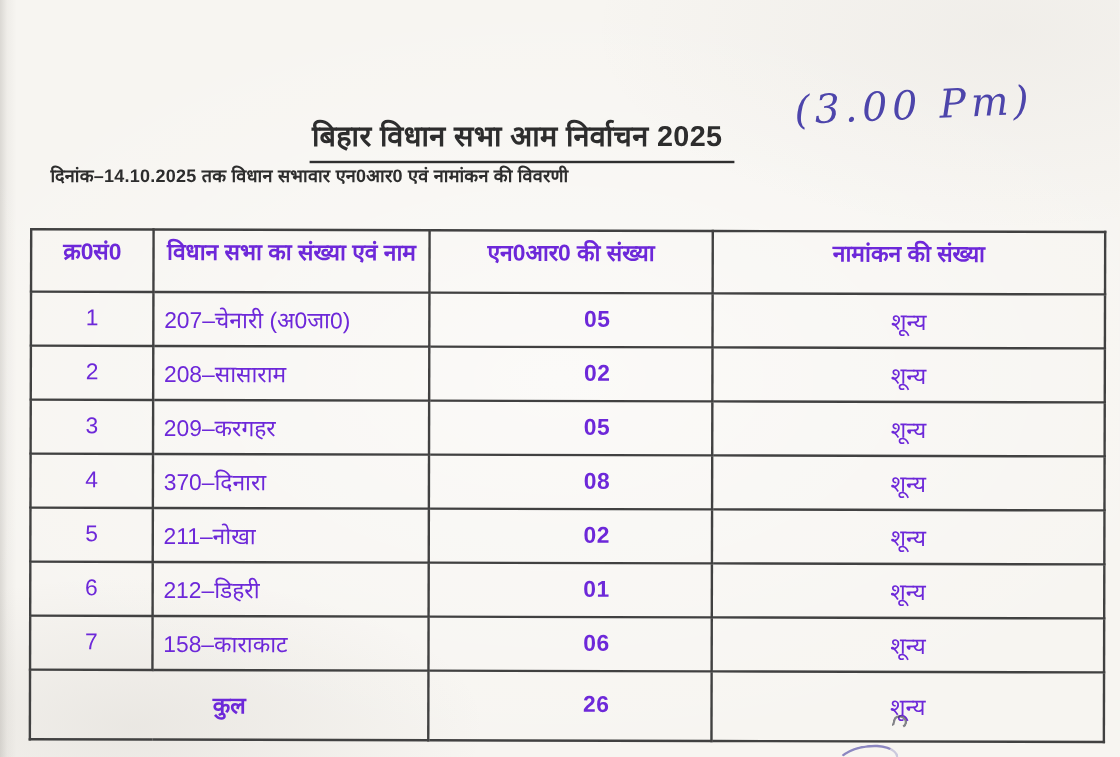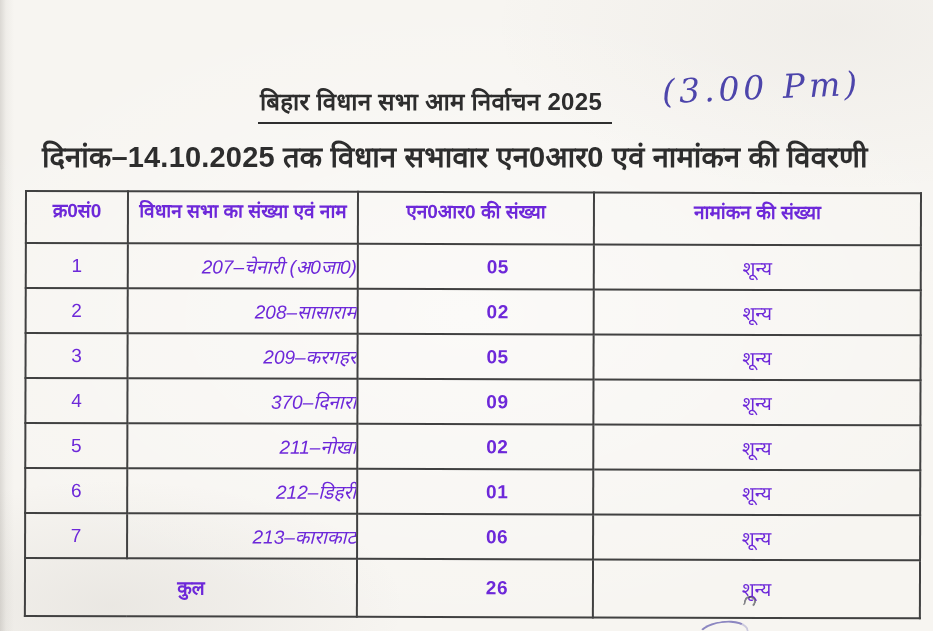--- a/index.html
+++ b/index.html
@@ -18,21 +18,21 @@
     
     background-image:
       radial-gradient(ellipse 420px 180px at 12% 96%, rgba(120,112,100,0.10), transparent 70%),
       radial-gradient(ellipse 500px 240px at 90% 4%, rgba(130,122,110,0.06), transparent 70%),
       radial-gradient(ellipse 700px 400px at 50% 50%, rgba(255,255,255,0.5), transparent 80%),
       linear-gradient(90deg, rgba(90,85,78,0.18) 0px, rgba(90,85,78,0.05) 6px, transparent 14px);
   }
 
   .title-line {
     position: absolute;
-    top: 84px;
+    top: 96px;
     left: 258px;
     white-space: nowrap;
   }
 
   .doc-title {
     display: inline-block;
     font-size: 24px;
     font-weight: 700;
     letter-spacing: 0.3px;
     padding: 0 10px 5px 2px;
@@ -51,21 +51,21 @@
     color: #4d45ab;
     transform: rotate(-2.5deg);
     white-space: nowrap;
   }
 
   .doc-subtitle {
     position: absolute;
     top: 136px;
     left: 42px;
     width: 860px;
-    font-size: 29px;
+    font-size: 15px;
     font-weight: 700;
     letter-spacing: 0.2px;
     white-space: nowrap;
   }
 
   .table-wrap {
     position: absolute;
     top: 190px;
     left: 25px;
     width: 895px;
@@ -94,21 +94,21 @@
     text-align: center;
     line-height: 1.25;
   }
 
   table.nr-table td {
     height: 45px;
     vertical-align: middle;
   }
 
   td.c-sno     { text-align: center; font-size: 18px; }
-  td.c-name    { text-align: right; padding-left: 20px; font-size: 19px; font-style: italic; }
+  td.c-name    { text-align: left; padding-left: 8px; font-size: 19px; }
   td.c-nr      { text-align: center; font-weight: 600; font-size: 18px; letter-spacing: 0.5px; padding-left: 44px; }
   td.c-nom     { text-align: center; font-size: 19px; }
 
   tr.total-row td { height: 58px; }
   td.c-total-label {
     text-align: center;
     font-weight: 700;
     font-size: 20px;
   }
 
@@ -182,38 +182,38 @@
       </tr>
       <tr>
         <td class="c-sno">3</td>
         <td class="c-name">209–करगहर</td>
         <td class="c-nr">05</td>
         <td class="c-nom">शून्य</td>
       </tr>
       <tr>
         <td class="c-sno">4</td>
         <td class="c-name">370–दिनारा</td>
-        <td class="c-nr">09</td>
+        <td class="c-nr">08</td>
         <td class="c-nom">शून्य</td>
       </tr>
       <tr>
         <td class="c-sno">5</td>
         <td class="c-name">211–नोखा</td>
         <td class="c-nr">02</td>
         <td class="c-nom">शून्य</td>
       </tr>
       <tr>
         <td class="c-sno">6</td>
         <td class="c-name">212–डिहरी</td>
         <td class="c-nr">01</td>
         <td class="c-nom">शून्य</td>
       </tr>
       <tr>
         <td class="c-sno">7</td>
-        <td class="c-name">213–काराकाट</td>
+        <td class="c-name">158–काराकाट</td>
         <td class="c-nr">06</td>
         <td class="c-nom">शून्य</td>
       </tr>
       <tr class="total-row">
         <td class="c-total-label" colspan="2">कुल</td>
         <td class="c-nr">26</td>
         <td class="c-nom">शून्य</td>
       </tr>
     </tbody>
   </table>

